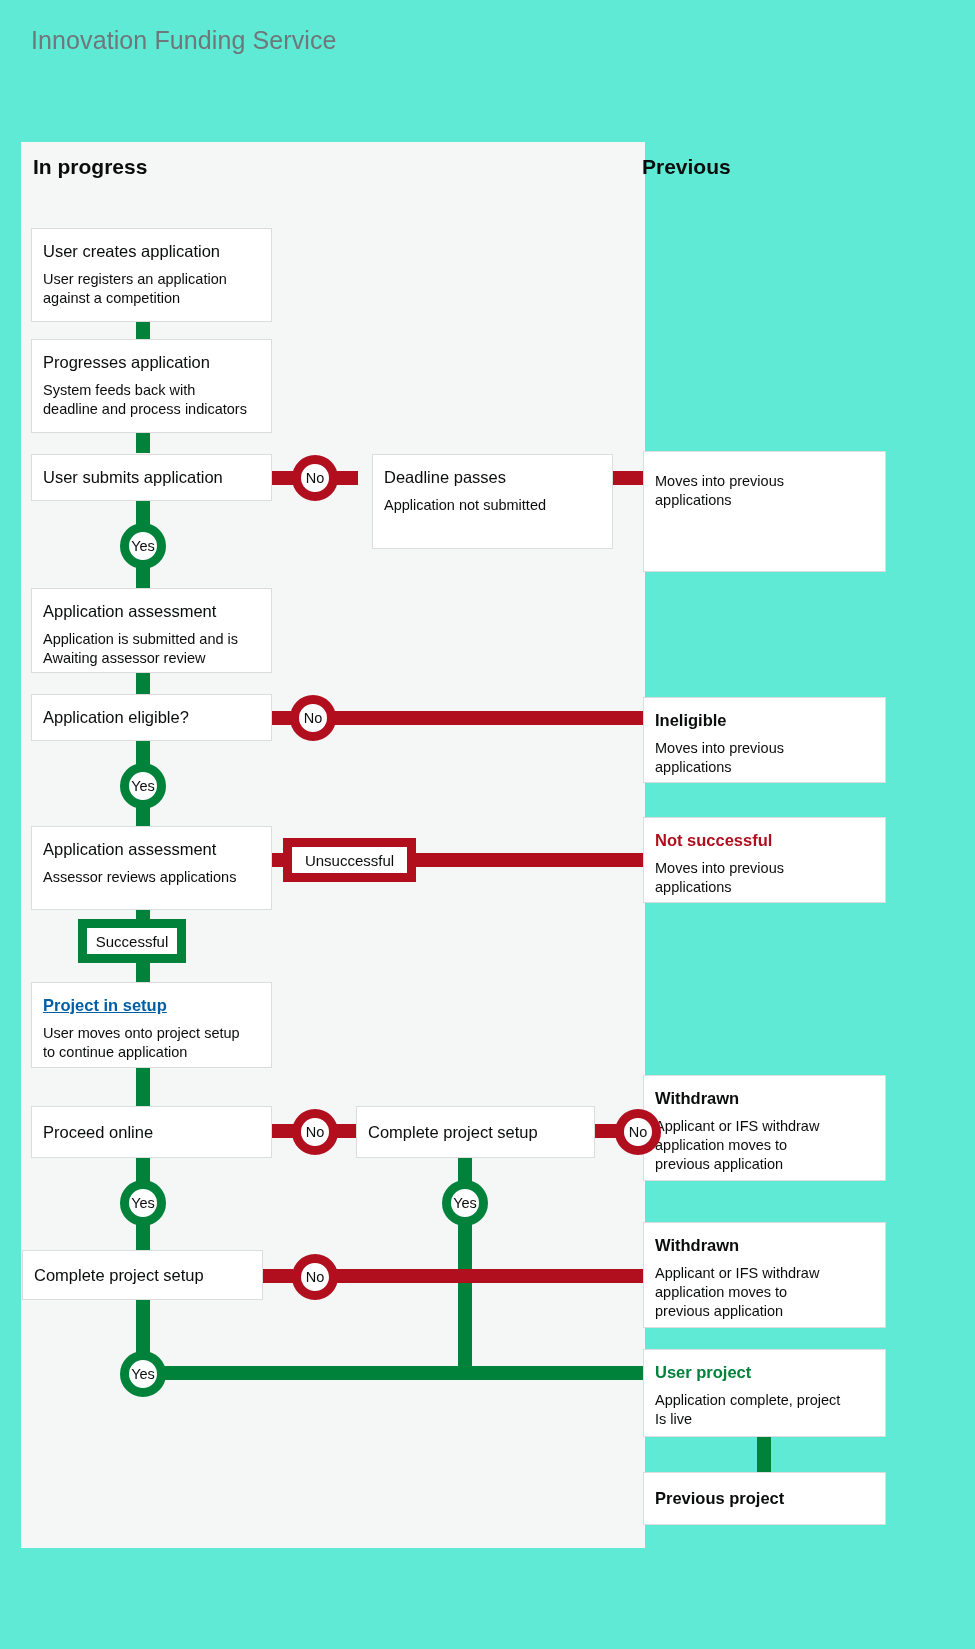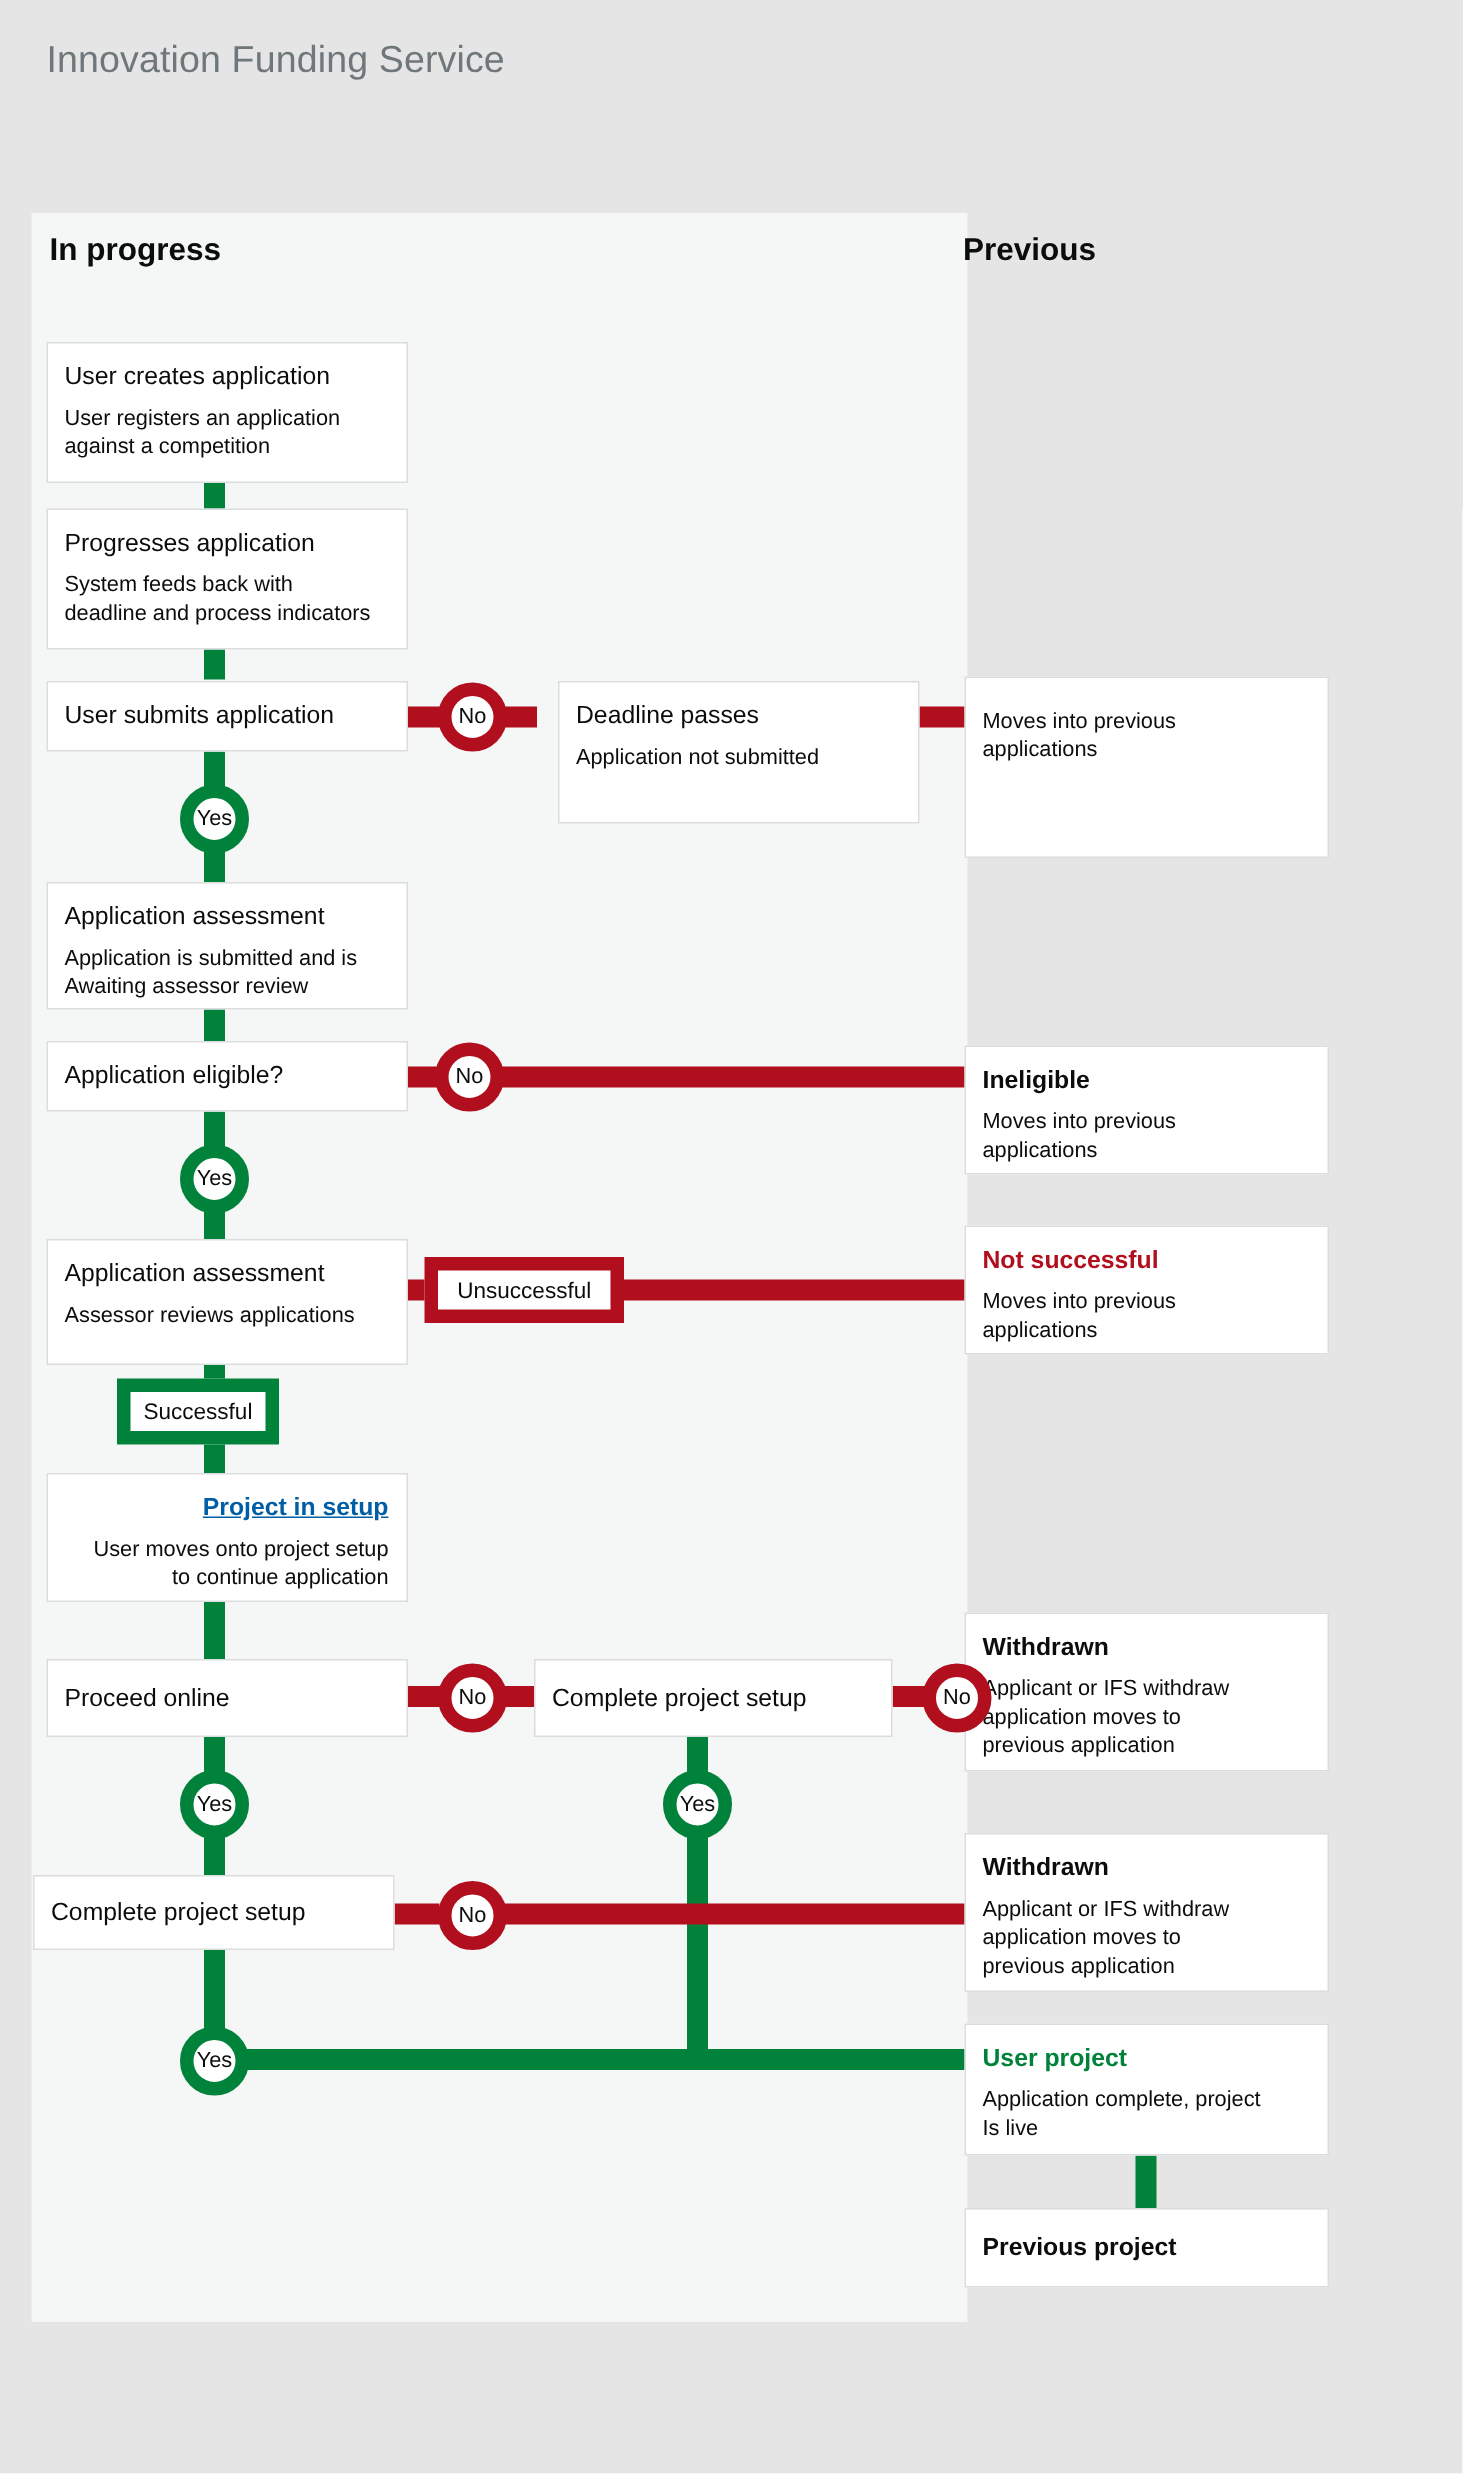--- a/index.html
+++ b/index.html
@@ -9,21 +9,21 @@
   }
   body {
     font-family: "Liberation Sans", sans-serif;
     -webkit-font-smoothing: antialiased;
   }
   #page {
     position: relative;
     width: 975px;
     height: 1649px;
     overflow: hidden;
-    background: #e5e5e5;
+    background: #5eead4;
   }
 
   
   .page-title {
     position: absolute;
     left: 31px;
     top: 26px;
     font-size: 25px;
     color: #6f777b;
     letter-spacing: 0.1px;
@@ -211,21 +211,21 @@
 
   <div class="box" style="left:31px; top:694px; width:241px; height:47px; display:flex; align-items:center;">
     <div class="box-title">Application eligible?</div>
   </div>
 
   <div class="box" style="left:31px; top:826px; width:241px; height:84px;">
     <div class="box-title">Application assessment</div>
     <div class="box-desc">Assessor reviews applications</div>
   </div>
 
-  <div class="box" style="left:31px; top:982px; width:241px; height:86px;text-align:right;">
+  <div class="box" style="left:31px; top:982px; width:241px; height:86px;">
     <div class="box-title link">Project in setup</div>
     <div class="box-desc">User moves onto project setup
 to continue application</div>
   </div>
 
   <div class="box" style="left:31px; top:1106px; width:241px; height:52px; display:flex; align-items:center;">
     <div class="box-title">Proceed online</div>
   </div>
 
   <div class="box" style="left:22px; top:1250px; width:241px; height:50px; display:flex; align-items:center;">

